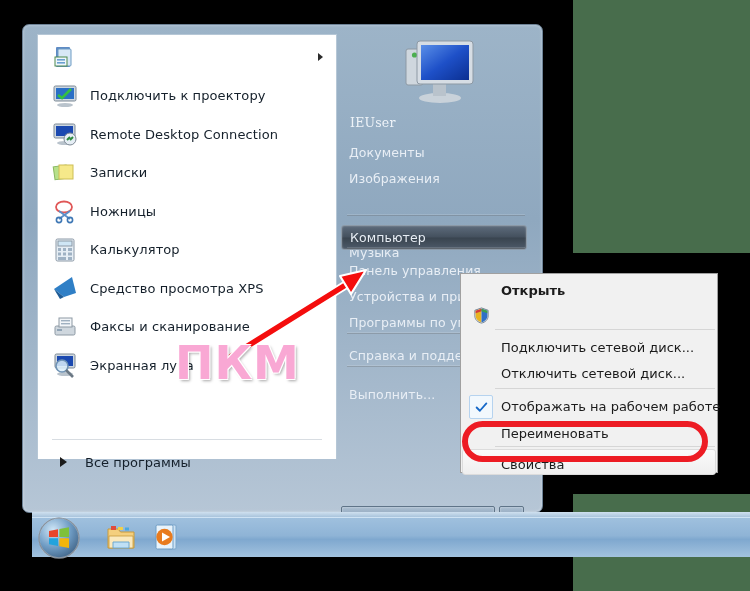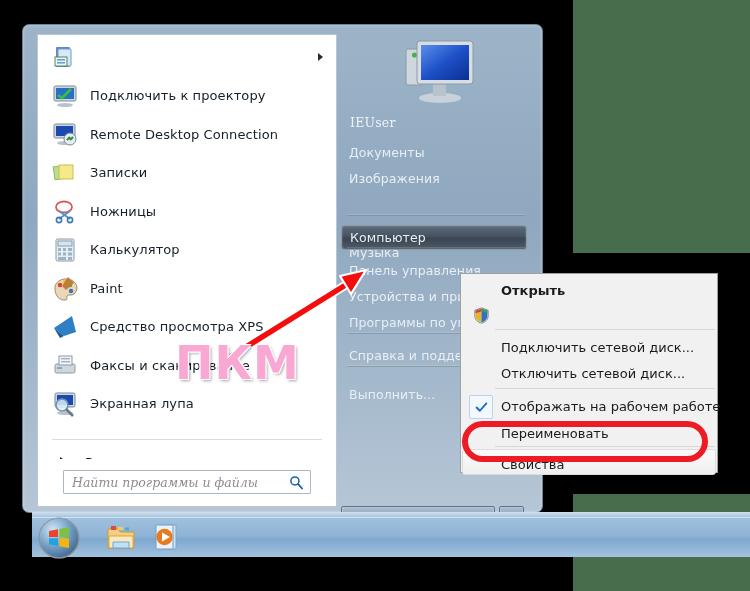--- a/index.html
+++ b/index.html
@@ -219,31 +219,20 @@
                   <rect x="11" y="15.5" width="3" height="3"></rect>
                   <rect x="16" y="15.5" width="4" height="3"></rect>
                   <rect x="6" y="20" width="8" height="3"></rect>
                   <rect x="16" y="20" width="4" height="3"></rect>
                 </g>
               </svg></span>
             <span class="lbl">Калькулятор</span>
           </div>
           <div class="lrow">
             <span class="ic"><svg viewBox="0 0 26 26" style="width: 26px; height: 26px;">
-                <path d="M3 14 a11 9 0 1 1 19 5 c-2 2-6 0-7 2 c-1 2 1 3-1 4 C7 26 3 20 3 14 Z" fill="#e9d7b7" stroke="#a08a63"></path>
-                <circle cx="8" cy="10" r="2.2" fill="#e03a3a"></circle>
-                <circle cx="13" cy="7" r="2.2" fill="#f2c42a"></circle>
-                <circle cx="18" cy="10" r="2.2" fill="#3aa24a"></circle>
-                <circle cx="19" cy="16" r="2.2" fill="#3a6fd0"></circle>
-                <path d="M16 2 l6 6 -8 7 -4-4 Z" fill="#c07d3a"></path>
-              </svg></span>
-            <span class="lbl">Paint</span>
-          </div>
-          <div class="lrow">
-            <span class="ic"><svg viewBox="0 0 26 26" style="width: 26px; height: 26px;">
                 <path d="M2 14 L20 2 L24 18 L12 22 Z" fill="#2f7fc6"></path>
                 <path d="M2 14 L12 22 L8 24 Z" fill="#1f5c96"></path>
               </svg></span>
             <span class="lbl">Средство просмотра XPS</span>
           </div>
           <div class="lrow">
             <span class="ic"><svg viewBox="0 0 26 26" style="width: 26px; height: 26px;">
                 <rect x="3" y="12" width="20" height="9" rx="1.5" fill="#cfd7de" stroke="#8d99a4"></rect>
                 <rect x="7" y="4" width="13" height="9" fill="#f2f5f8" stroke="#8d99a4"></rect>
                 <rect x="9" y="6" width="9" height="1.4" fill="#9fb0c0"></rect>
@@ -263,29 +252,20 @@
             <span class="lbl">Экранная лупа</span>
           </div>
         </div>
       <div id="allprogs-sep"></div>
       <div id="allprogs">
         <span class="tri"></span>
         <span class="lbl">Все программы</span>
       </div>
     </div>
 
-    <div id="searchwrap">
-      <div id="searchbox">
-        <span class="ph">Найти программы и файлы</span>
-        <svg id="search-icon" viewBox="0 0 16 16">
-          <circle cx="6.3" cy="6.3" r="4.3" fill="none" stroke="#1c5fa8" stroke-width="1.6"></circle>
-          <line x1="9.5" y1="9.5" x2="14" y2="14.4" stroke="#1c5fa8" stroke-width="1.9" stroke-linecap="round"></line>
-        </svg>
-      </div>
-    </div>
 
     <div id="right-pane">
       <svg id="avatar" viewBox="0 0 86 70">
         <ellipse cx="47" cy="62" rx="21" ry="5" fill="#c9d2da"></ellipse>
         <rect x="40" y="47" width="13" height="13" fill="#b9c3cc"></rect>
         <rect x="13" y="13" width="17" height="36" rx="2" fill="#cfd7de" stroke="#8d99a4"></rect>
         <circle cx="21.5" cy="19" r="2.6" fill="#4caf50"></circle>
         <rect x="24" y="5" width="56" height="43" rx="3" fill="#d6dde4" stroke="#8d99a4"></rect>
         <rect x="28" y="9" width="48" height="35" fill="#123e9e"></rect>
         <rect x="28" y="9" width="48" height="35" fill="url(#g1)"></rect>

